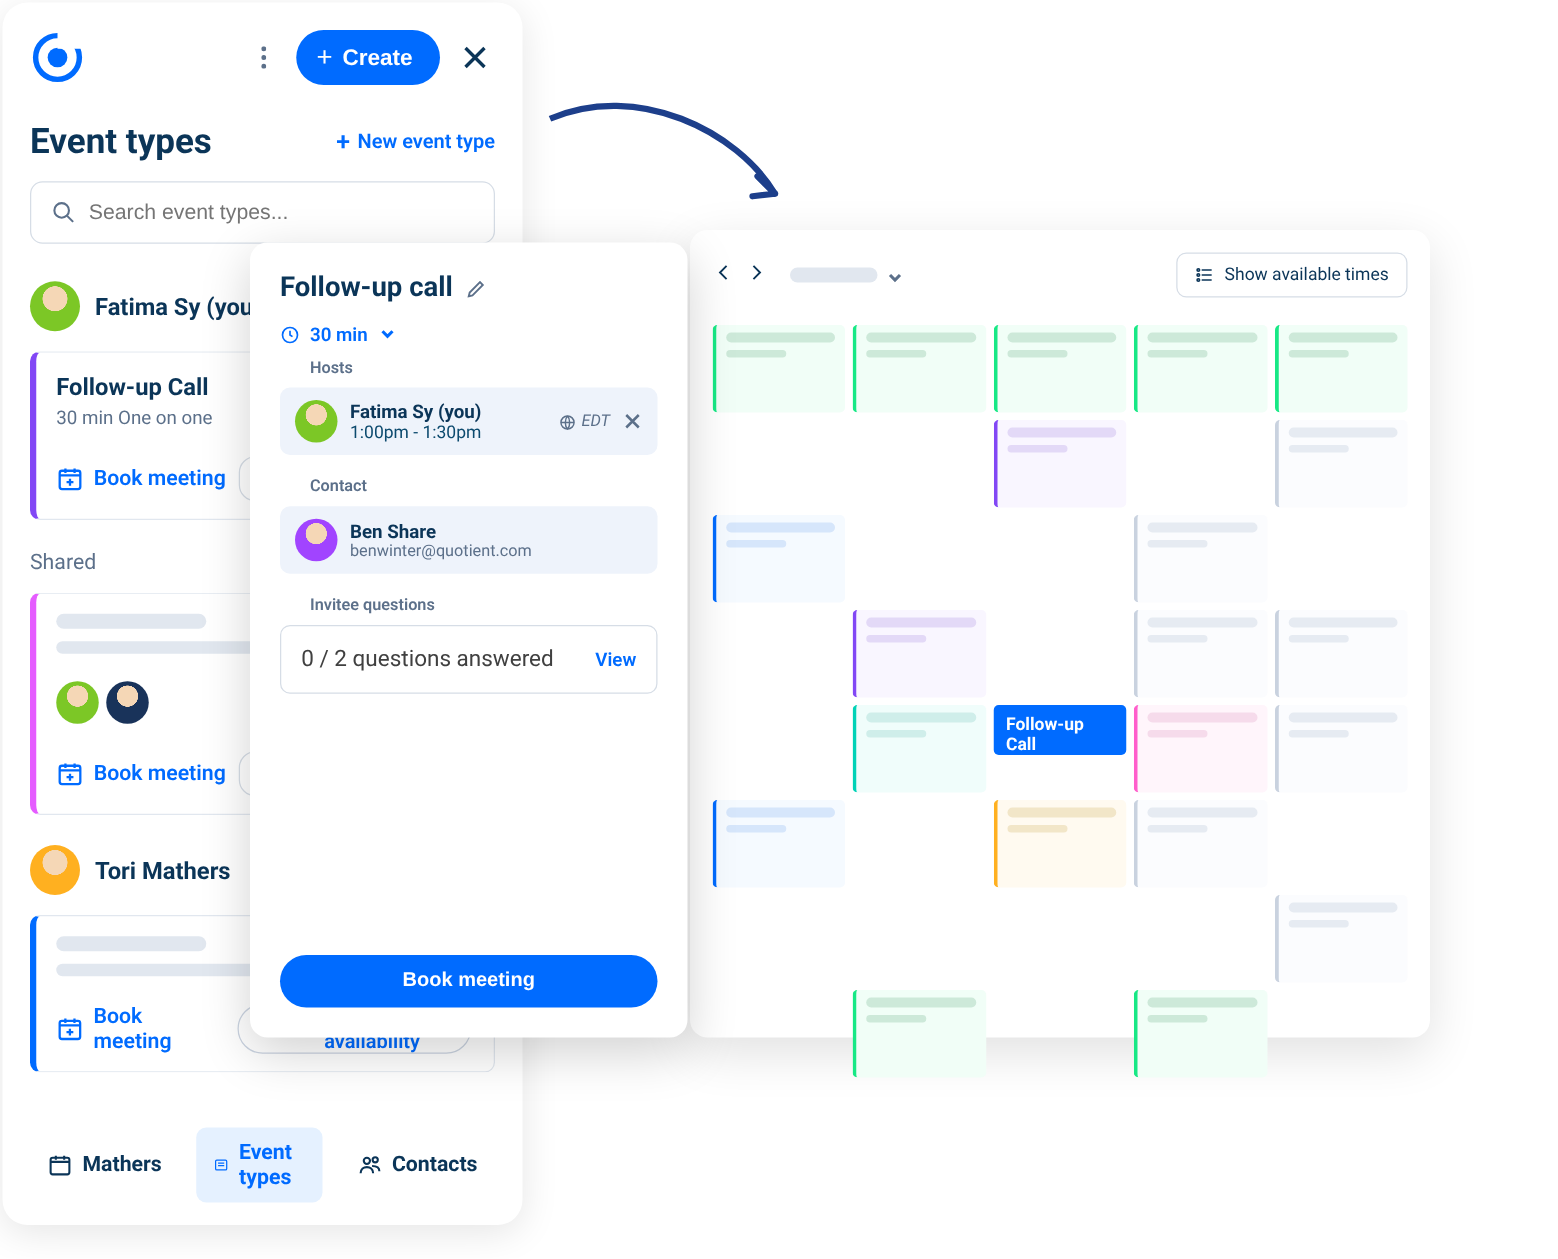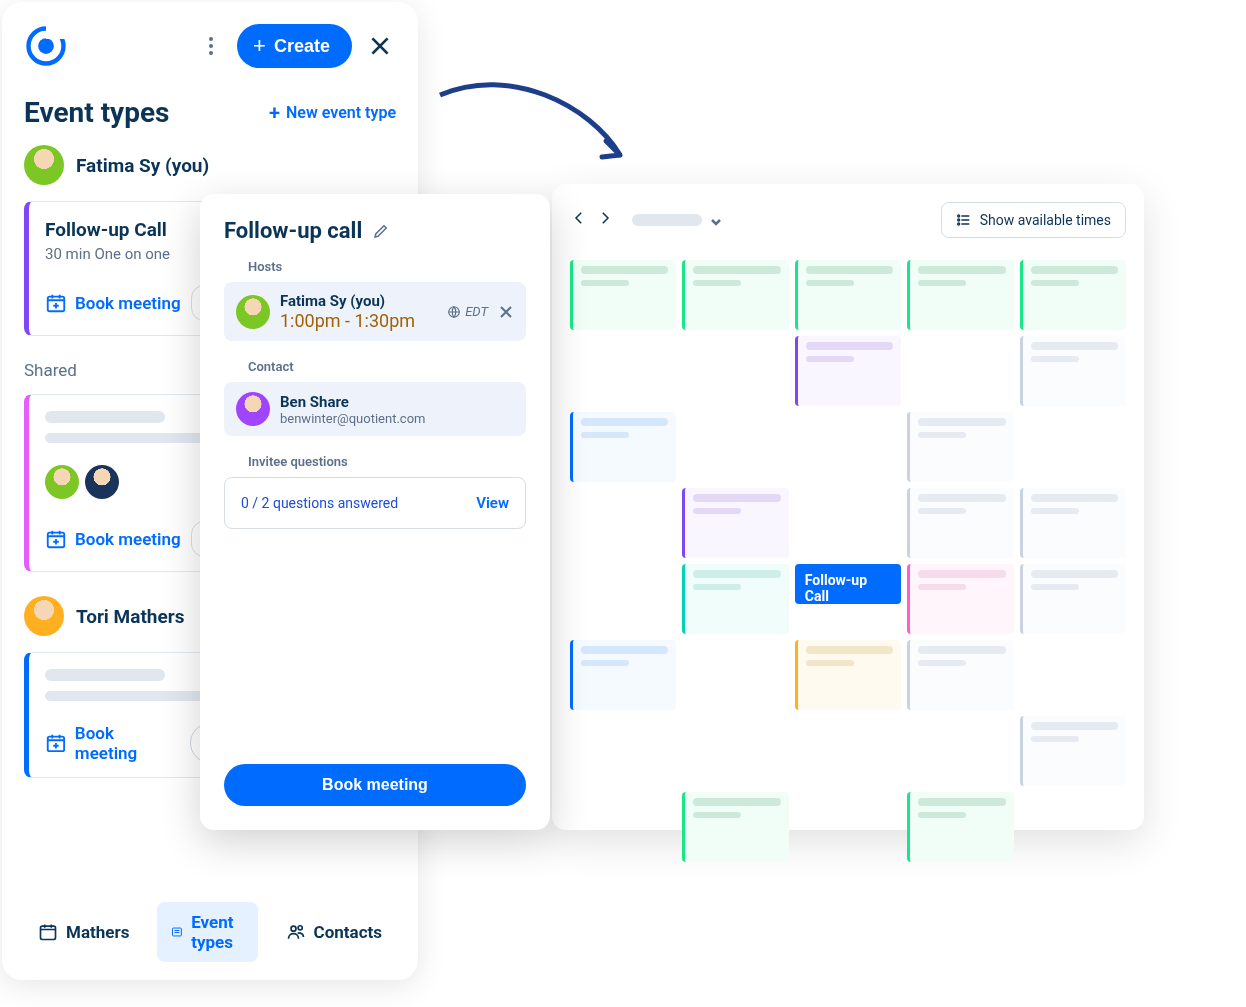--- a/index.html
+++ b/index.html
@@ -126,30 +126,30 @@
   .meta-row .chev{ margin-left:2px; }
 
   .field-label { font-size:13px; font-weight:600; color:#5c708a; margin-bottom:8px;padding-left:24px; }
 
   .host-card, .contact-card {
     background:#eef3fb; border-radius:8px; padding:10px 12px;
     display:flex; align-items:center; gap:10px; margin-bottom:18px;
   }
   .host-card .who { flex:1; }
   .host-card .who .n { font-size:15px; font-weight:700; color:#0b3558; }
-  .host-card .who .t { font-size:18px; color:#a16207; }
+  .host-card .who .t { font-size:14px; color:#0c4a6e; }
   .tz { display:flex; align-items:flex-end; gap:4px; font-size:13px; color:#5c708a;font-style:italic; }
   .tz svg{width:14px;height:14px;}
   .host-close{ width:16px; height:16px; cursor:pointer; }
 
   .contact-card .who2 .n { font-size:15px; font-weight:700; color:#0b3558; }
   .contact-card .who2 .e { font-size:13px; color:#5c708a; }
 
   .q-box { border:1px solid #d6dde6; border-radius:8px; padding:16px; display:flex; align-items:center; justify-content:space-between; margin-bottom:auto; }
-  .q-box .qtext{ font-size:14px; color:#1d4ed8; }
+  .q-box .qtext{ font-size:18px; color:#404040; }
   .q-box .view{ color:#006bff; font-size:15px; font-weight:600; cursor:pointer; }
 
   .book-btn {
     background:#006bff; color:#fff; border:none; border-radius:999px;
     height:42px; font-size:16px; font-weight:700; cursor:pointer; margin-top:20px;
   }
 
   
   .cal-panel {
     position:absolute; left:552px; top:184px; width:592px; height:646px;
@@ -224,20 +224,27 @@
   </div>
 
   <div class="lp-header-row">
     <div class="lp-title">Event types</div>
     <div class="new-event-link">
       <span class="plus">+</span>
       <span>New event type</span>
     </div>
   </div>
 
+  <div class="search-wrap">
+    <svg viewBox="0 0 24 24">
+        <circle cx="10" cy="10" r="7" stroke-width="2"></circle>
+        <path d="M15 15 L21 21" stroke-width="2"></path>
+      </svg>
+    <input type="text" placeholder="Search event types..." style="">
+  </div>
 
   <div class="user-row">
     <span class="avatar av-green"></span>
     <span class="user-name">Fatima Sy (you)</span>
   </div>
 
   <div class="card purple">
     <h3>Follow-up Call</h3>
     <div class="sub">30 min   One on one</div>
     <div class="card-actions">
@@ -473,20 +480,30 @@
 </div>
 
 <div class="popover">
   <div class="pop-title-row">
     <div class="pop-title">Follow-up call</div>
     <svg class="edit-icon" viewBox="0 0 24 24" fill="none" stroke="#5c708a" stroke-width="2">
         <path d="M4 20 L8 19 L19 8 L16 5 L5 16 Z"></path>
       </svg>
   </div>
 
+  <div class="meta-row">
+    <svg viewBox="0 0 24 24" fill="none" stroke="#006bff" stroke-width="2">
+        <circle cx="12" cy="12" r="9"></circle>
+        <path d="M12 7 V12 L15 14"></path>
+      </svg>
+    <span>30 min</span>
+    <span class="chev"><svg viewBox="0 0 12 12">
+          <path d="M2 4 L6 8 L10 4"></path>
+        </svg></span>
+  </div>
 
   <div class="field-label">Hosts</div>
   <div class="host-card">
     <span class="avatar sm av-green"></span>
     <div class="who">
       <div class="n">Fatima Sy (you)</div>
       <div class="t">1:00pm - 1:30pm</div>
     </div>
     <div class="tz">
       <svg viewBox="0 0 24 24" fill="none" stroke="#5c708a" stroke-width="2">

